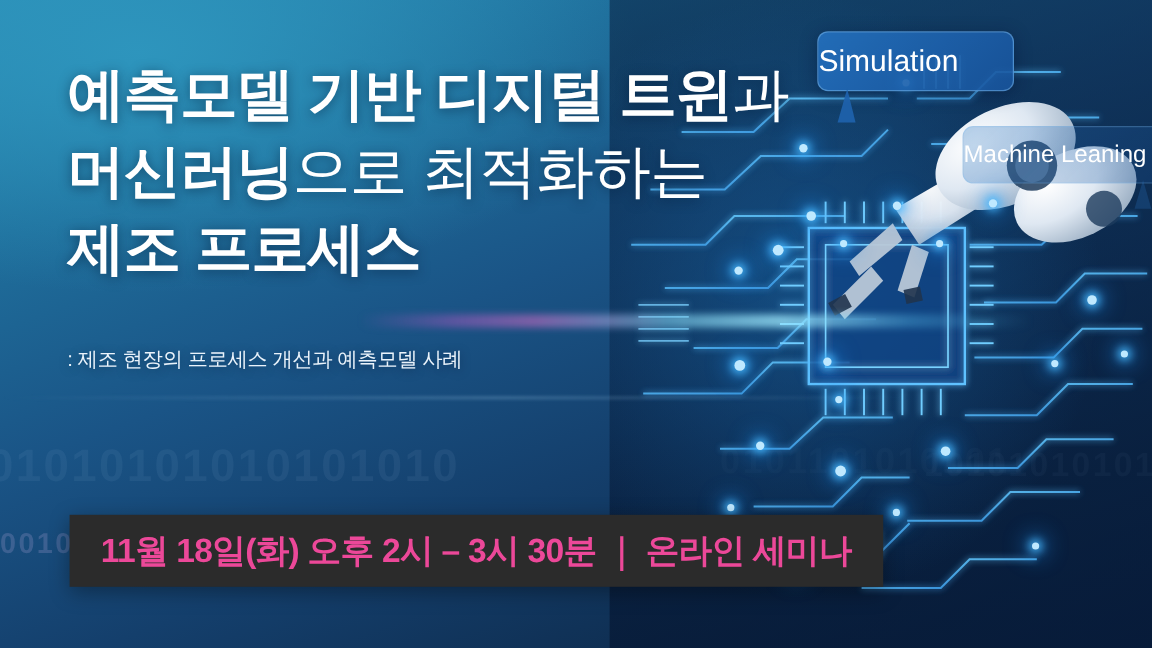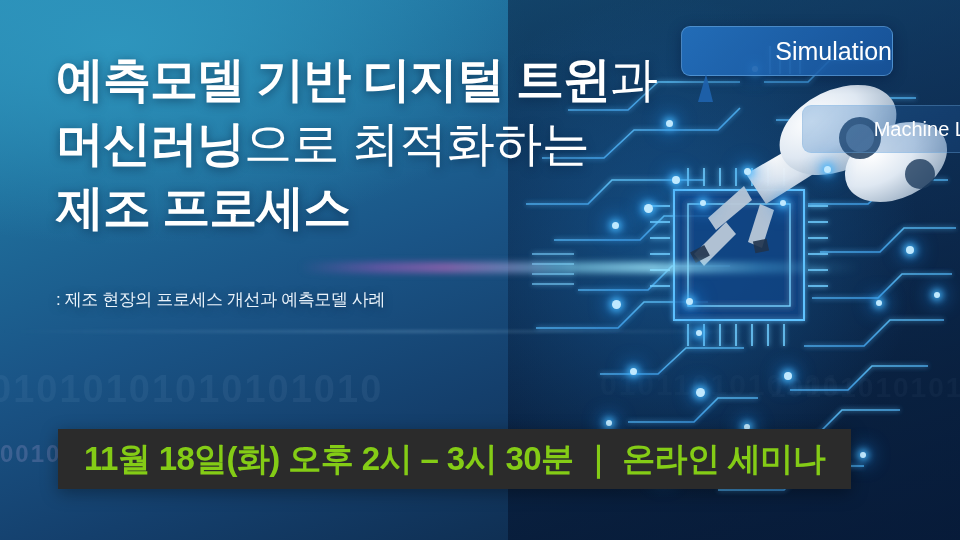--- a/index.html
+++ b/index.html
@@ -45,22 +45,22 @@
   .subtitle{
     position:absolute;left:56px;top:288px;color:#eaf3fb;font-size:17px;
     font-weight:400;letter-spacing:-.4px;white-space:nowrap;
     text-shadow:0 2px 8px rgba(0,25,55,.5);
   }
   .datebar{
     position:absolute;left:58px;top:429px;height:60px;
     background:#2b2b2b;display:flex;align-items:center;padding:0 26px;
     box-shadow:0 4px 16px rgba(0,0,0,.35);
   }
-  .datebar span{color:#84cc16;font-size:33px;font-weight:700;letter-spacing:-.6px;white-space:nowrap;}
-  .bubble{position:absolute;display:flex;align-items:center;justify-content:flex-end;padding-left:48px;}
+  .datebar span{color:#ec4899;font-size:28px;font-weight:700;letter-spacing:-.6px;white-space:nowrap;}
+  .bubble{position:absolute;display:flex;align-items:center;justify-content:flex-start;}
   .bubble .txt{color:#ffffff;white-space:nowrap;font-weight:400;}
   .bubble .tail{position:absolute;width:0;height:0;}
   #bubble-simulation{
     left:681px;top:26px;width:162px;height:48px;border-radius:9px;
     background:linear-gradient(135deg, rgba(36,112,190,.92), rgba(24,84,156,.90));
     border:1px solid rgba(130,190,240,.45);
     box-shadow:0 3px 14px rgba(0,20,55,.45);
   }
   #bubble-simulation .txt{font-size:25px;}
   #bubble-simulation .tail{

